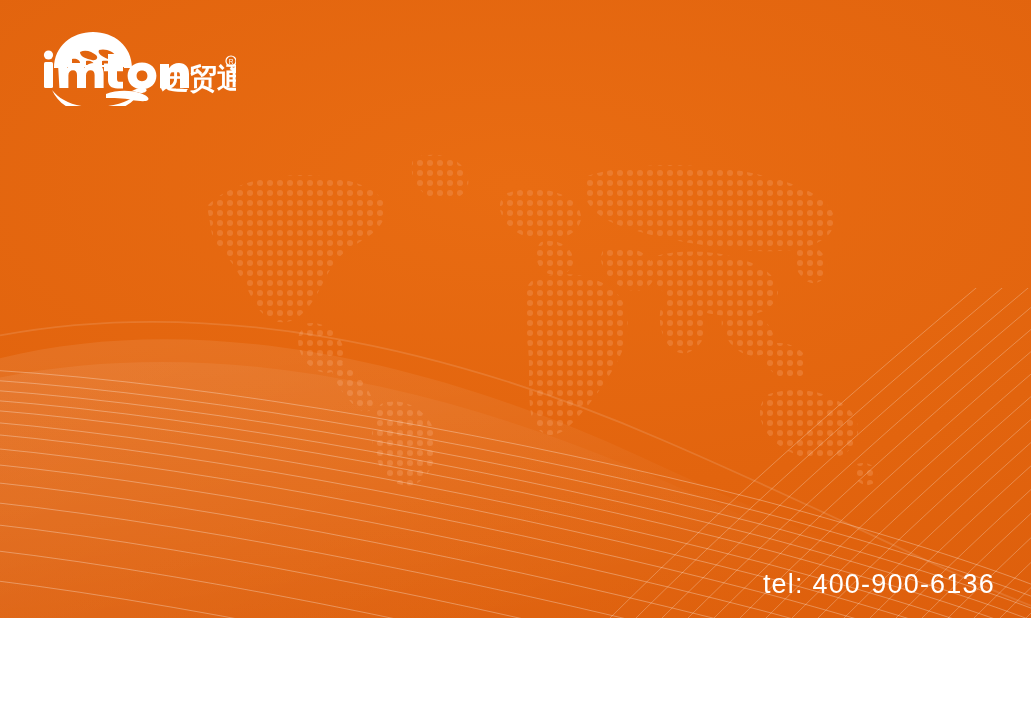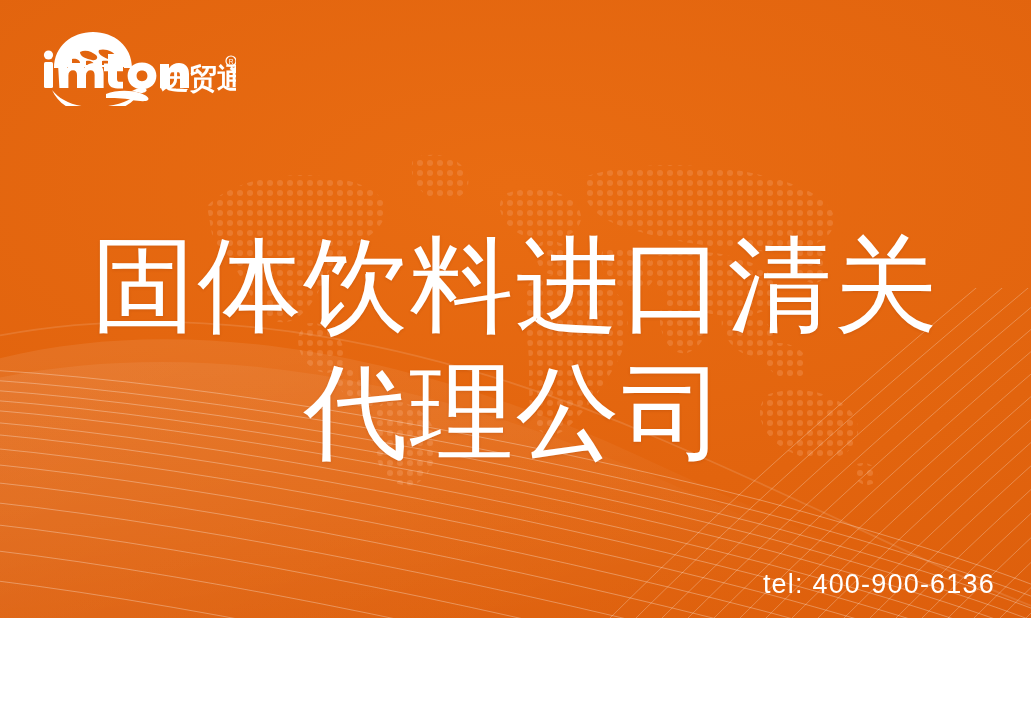--- a/index.html
+++ b/index.html
@@ -271,20 +271,16 @@
       <g fill="#ffffff">
         <path d="M16 62 C22 76 38 86 58 86 C80 86 98 76 106 62
                  C98 72 80 79 58 79 C38 79 24 72 16 62 Z"></path>
         <path d="M70 66 C80 62 94 62 104 65 C110 67 114 70 112 72
                  C110 74 102 73 96 72 C88 70 76 70 70 70 Z"></path>
         <path d="M96 63 c5 -3 11 -4 14 -2 c2 1.6 -1 4 -5 4 Z"></path>
       </g>
     </svg>
   </div>
 
-  <div class="headline">
-    <span class="line">固体饮料进口清关</span>
-    <span class="line">代理公司</span>
-  </div>
 
   <div class="tel">tel: 400-900-6136</div>
 
 </div>
 
 </body></html>

